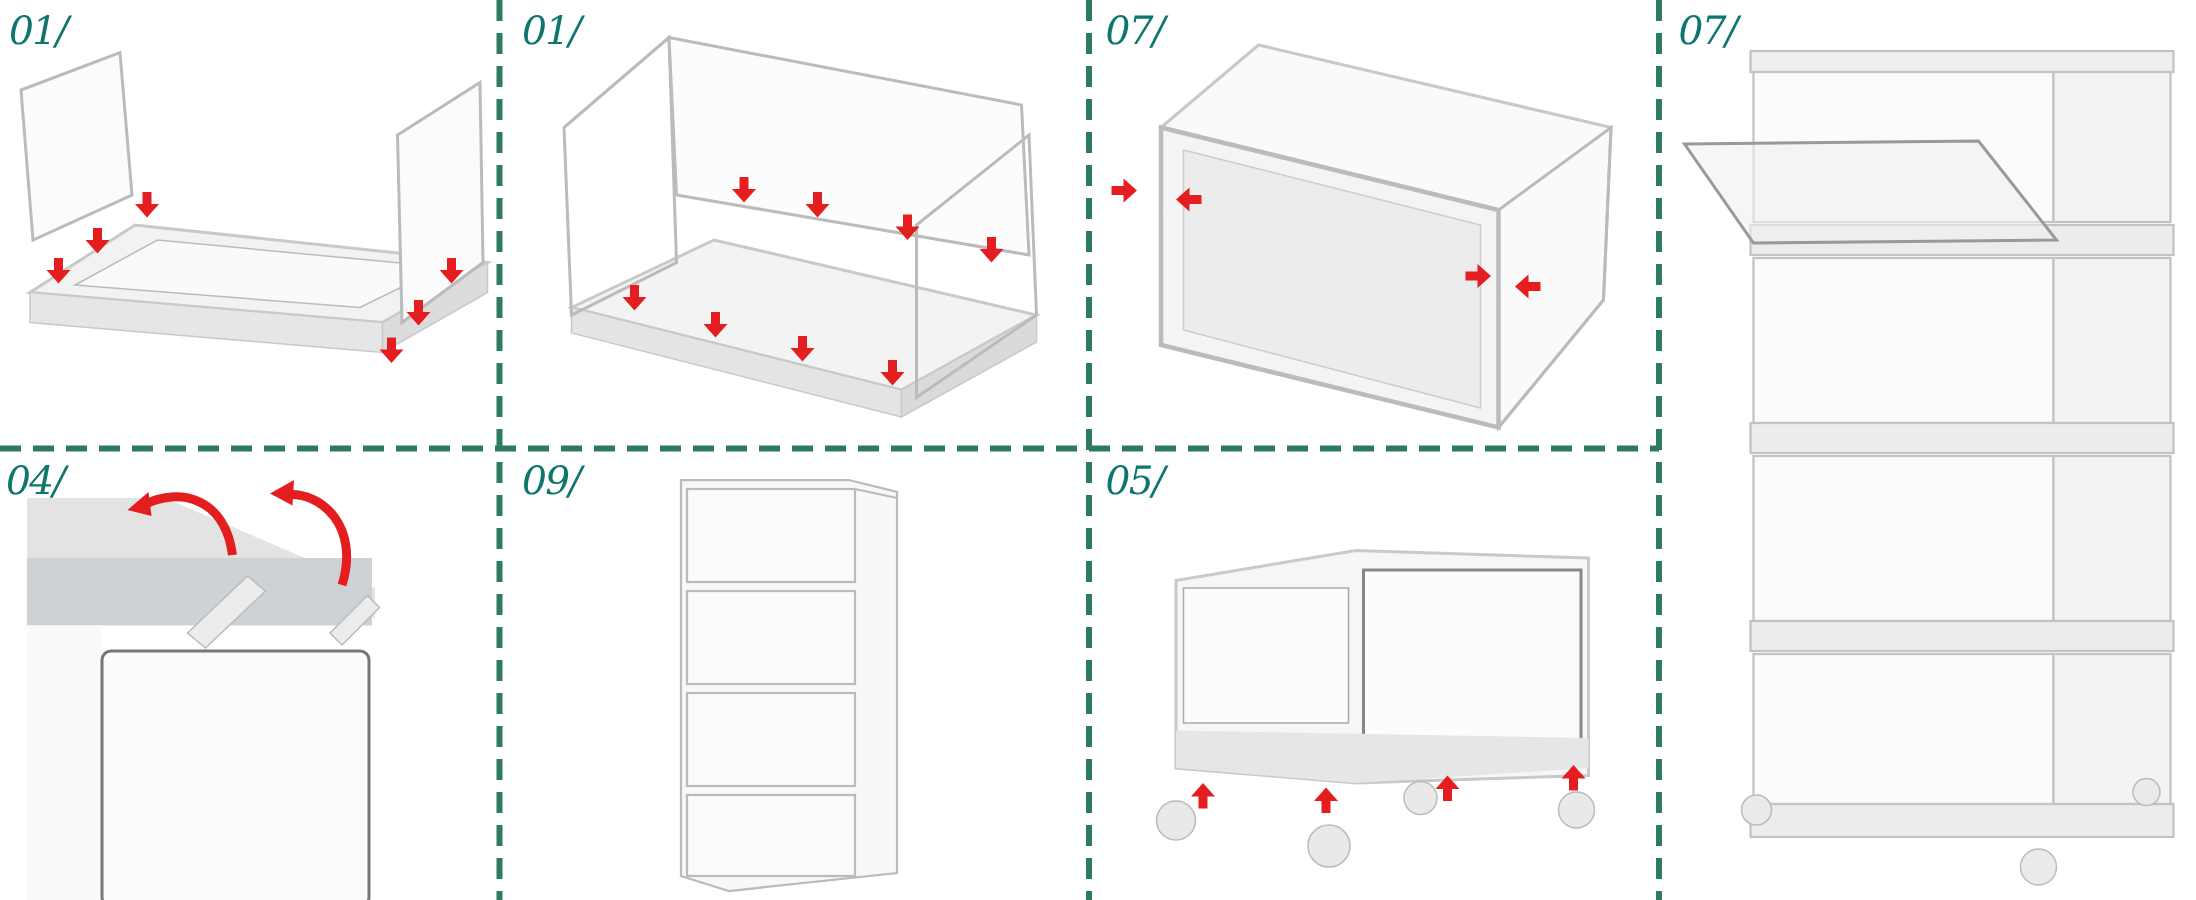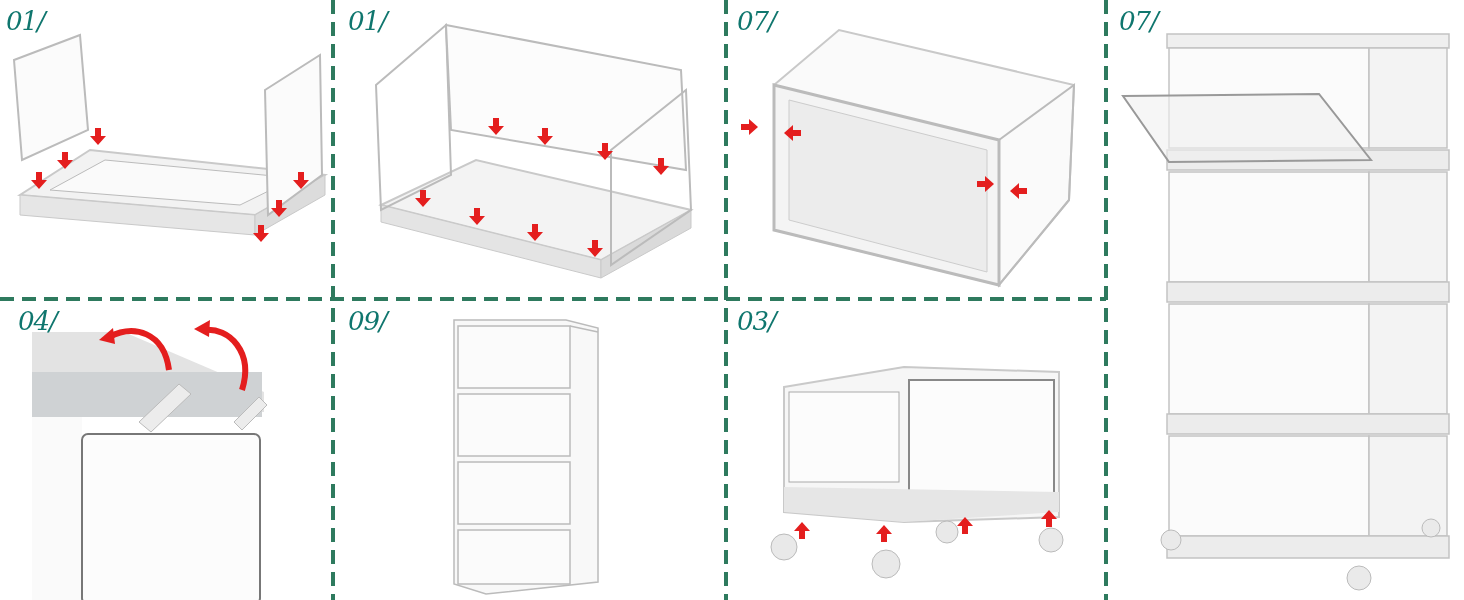--- a/index.html
+++ b/index.html
@@ -69,21 +69,21 @@
     <polygon points="270,140 345,85 340,200 270,285" fill="none" stroke="#bbb" stroke-width="2"></polygon>
     <g fill="#e41e1e">
       <path d="M12,124 l8,0 0,-5 9,8 -9,8 0,-5 -8,0z"></path>
       <path d="M72,130 l-8,0 0,-5 -9,8 9,8 0,-5 8,0z"></path>
       <path d="M248,181 l8,0 0,-5 9,8 -9,8 0,-5 -8,0z"></path>
       <path d="M298,188 l-8,0 0,-5 -9,8 9,8 0,-5 8,0z"></path>
     </g>
   </svg>
 </div>
 
-<div class="panel" style="left:14px;top:302px;width:330px;height:298px;">
+<div class="panel" style="left:0;top:302px;width:330px;height:298px;">
   <svg width="330" height="298">
     <polygon points="18,30 110,30 250,90 250,110 18,110" fill="#e3e3e3"></polygon>
     <rect x="18" y="70" width="230" height="45" fill="#cfd2d4"></rect>
     <rect x="18" y="115" width="50" height="183" fill="#fafafa"></rect>
     <rect x="68" y="132" width="178" height="170" rx="6" fill="#fcfcfc" stroke="#777" stroke-width="2"></rect>
     <path d="M125,120 l40,-38 12,10 -40,38z" fill="#ececec" stroke="#bbb"></path>
     <path d="M220,120 l25,-25 8,8 -25,25z" fill="#ececec" stroke="#bbb"></path>
     <path d="M155,68 C150,30 120,22 95,35" fill="none" stroke="#e41e1e" stroke-width="6"></path>
     <path d="M85,38 l14,-12 2,16z" fill="#e41e1e"></path>
     <path d="M228,88 C240,50 215,25 190,28" fill="none" stroke="#e41e1e" stroke-width="6"></path>
@@ -100,21 +100,21 @@
       <rect x="122" y="24" width="112" height="62" fill="#fbfbfb"></rect>
       <rect x="122" y="92" width="112" height="62" fill="#fbfbfb"></rect>
       <rect x="122" y="160" width="112" height="62" fill="#fbfbfb"></rect>
       <rect x="122" y="228" width="112" height="54" fill="#fbfbfb"></rect>
       <line x1="234" y1="24" x2="262" y2="30"></line>
     </g>
   </svg>
 </div>
 
 <div class="panel" style="left:729px;top:302px;width:374px;height:298px;">
-  <span class="step-label" style="left:8px;top:4px;">03/</span>
+  <span class="step-label" style="left:8px;top:4px;">05/</span>
   <svg width="374" height="298">
     <polygon points="55,85 175,65 330,70 330,215 175,220 55,210" fill="#f6f6f6" stroke="#c9c9c9" stroke-width="2"></polygon>
     <rect x="60" y="90" width="110" height="90" fill="#fcfcfc" stroke="#aaa"></rect>
     <rect x="180" y="78" width="145" height="120" fill="#fcfcfc" stroke="#888" stroke-width="2"></rect>
     <polygon points="55,185 330,190 330,210 175,220 55,210" fill="#e6e6e6"></polygon>
     <g fill="#e9e9e9" stroke="#bbb">
       <circle cx="55" cy="245" r="13"></circle>
       <circle cx="157" cy="262" r="14"></circle>
       <circle cx="218" cy="230" r="11"></circle>
       <circle cx="322" cy="238" r="12"></circle>

